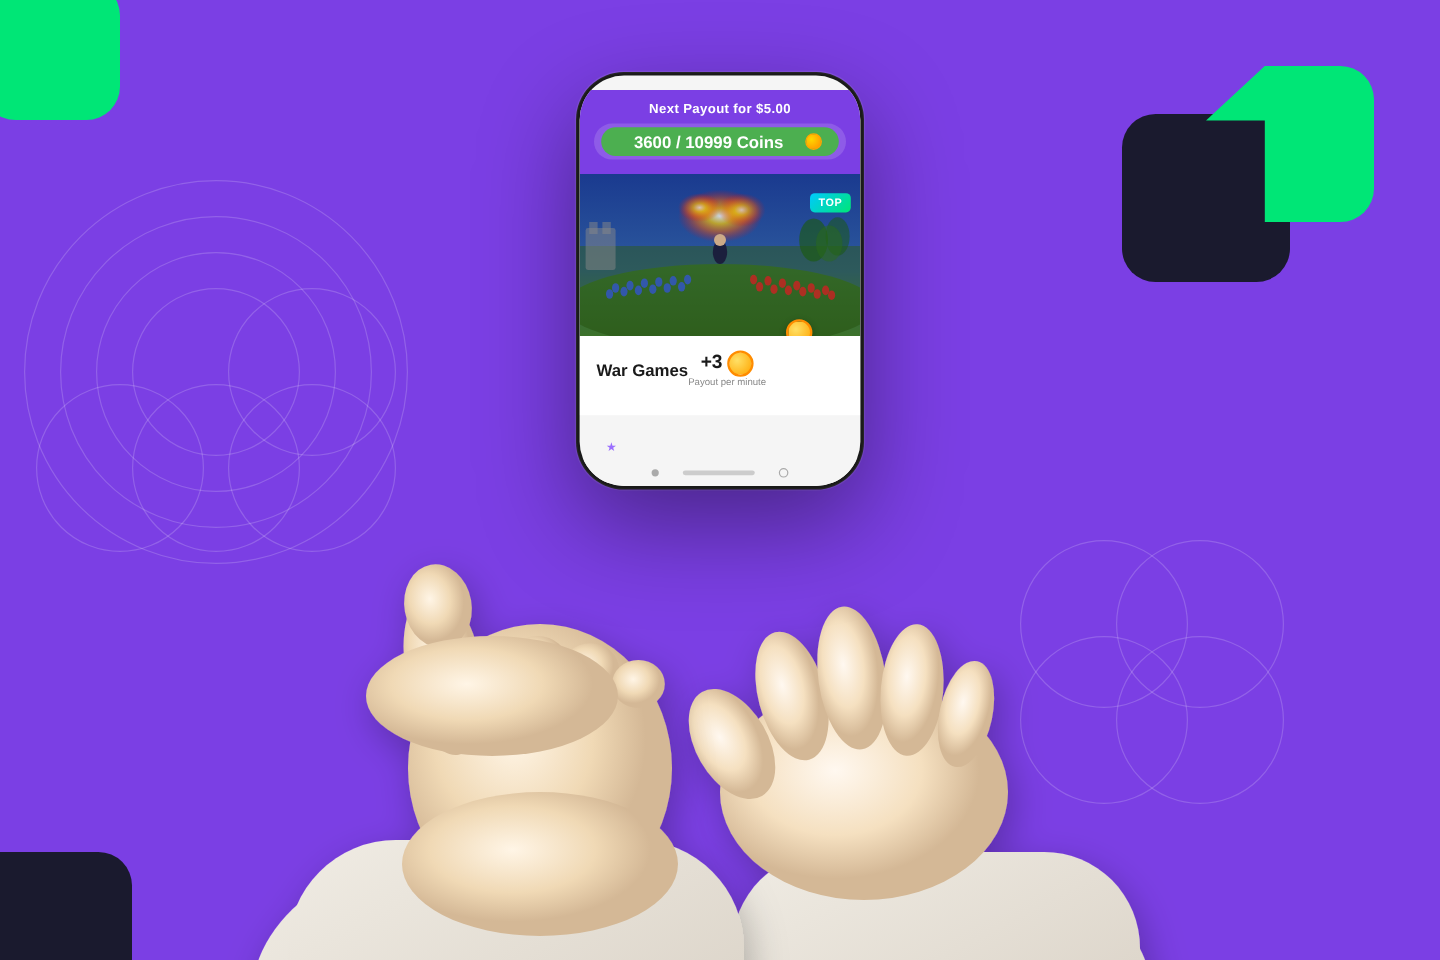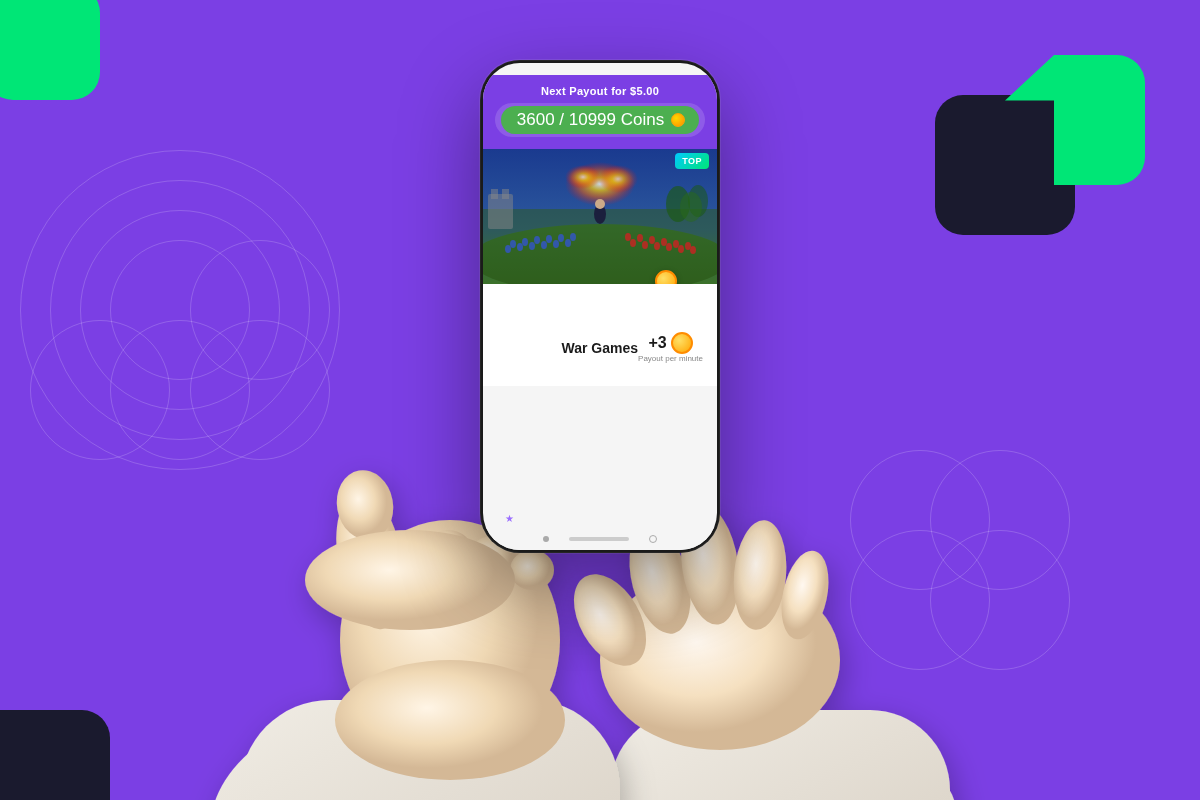--- a/index.html
+++ b/index.html
@@ -17,21 +17,21 @@
     .phone-container {
       position: absolute;
       top: 60px;
       left: 50%;
       transform: translateX(-50%);
       z-index: 10;
     }
 
     .phone {
       width: 240px;
-      height: 493px;
+      height: 348px;
       background: #1a1a1a;
       border-radius: 40px;
       padding: 3px;
       box-shadow: 
         0 30px 80px rgba(0,0,0,0.4),
         0 0 0 1px rgba(255,255,255,0.1),
         inset 0 0 0 1px rgba(255,255,255,0.05);
       position: relative;
     }
 
@@ -112,22 +112,22 @@
       border-radius: 20px;
       padding: 4px 14px;
       display: flex;
       align-items: center;
       gap: 5px;
       width: 100%;
     }
 
     .coins-bar-text {
       color: #fff;
-      font-size: 17px;
-      font-weight: 400;
+      font-size: 14px;
+      font-weight: 700;
       flex: 1;
       text-align: center;
     }
 
     .coin-icon-small {
       width: 14px;
       height: 14px;
       background: radial-gradient(circle at 35% 35%, #FFD700, #FF8C00);
       border-radius: 50%;
       border: 1.5px solid #FFA500;
@@ -144,21 +144,21 @@
     }
 
     
     .battle-scene {
       width: 100%;
       height: 100%;
     }
 
     .top-badge {
       position: absolute;
-      top: 4px;
+      top: 16px;
       right: 8px;
       background: linear-gradient(135deg, #00C9FF, #00E676);
       color: #fff;
       font-size: 9px;
       font-weight: 800;
       padding: 3px 7px;
       border-radius: 4px;
       letter-spacing: 0.5px;
     }
 
@@ -179,23 +179,22 @@
     
     .app-white-area {
       background: #ffffff;
       padding: 12px 14px;
       flex: 1;
     }
 
     .game-info-row {
       display: flex;
       align-items: center;
-      justify-content: flex-end;
+      justify-content: flex-start;
       margin-bottom: 10px;
-      margin-top: 36px;
     }
 
     .game-title {
       font-size: 14px;
       font-weight: 700;
       color: #1a1a1a;
     }
 
     .coins-earn-group {
       display: flex;

